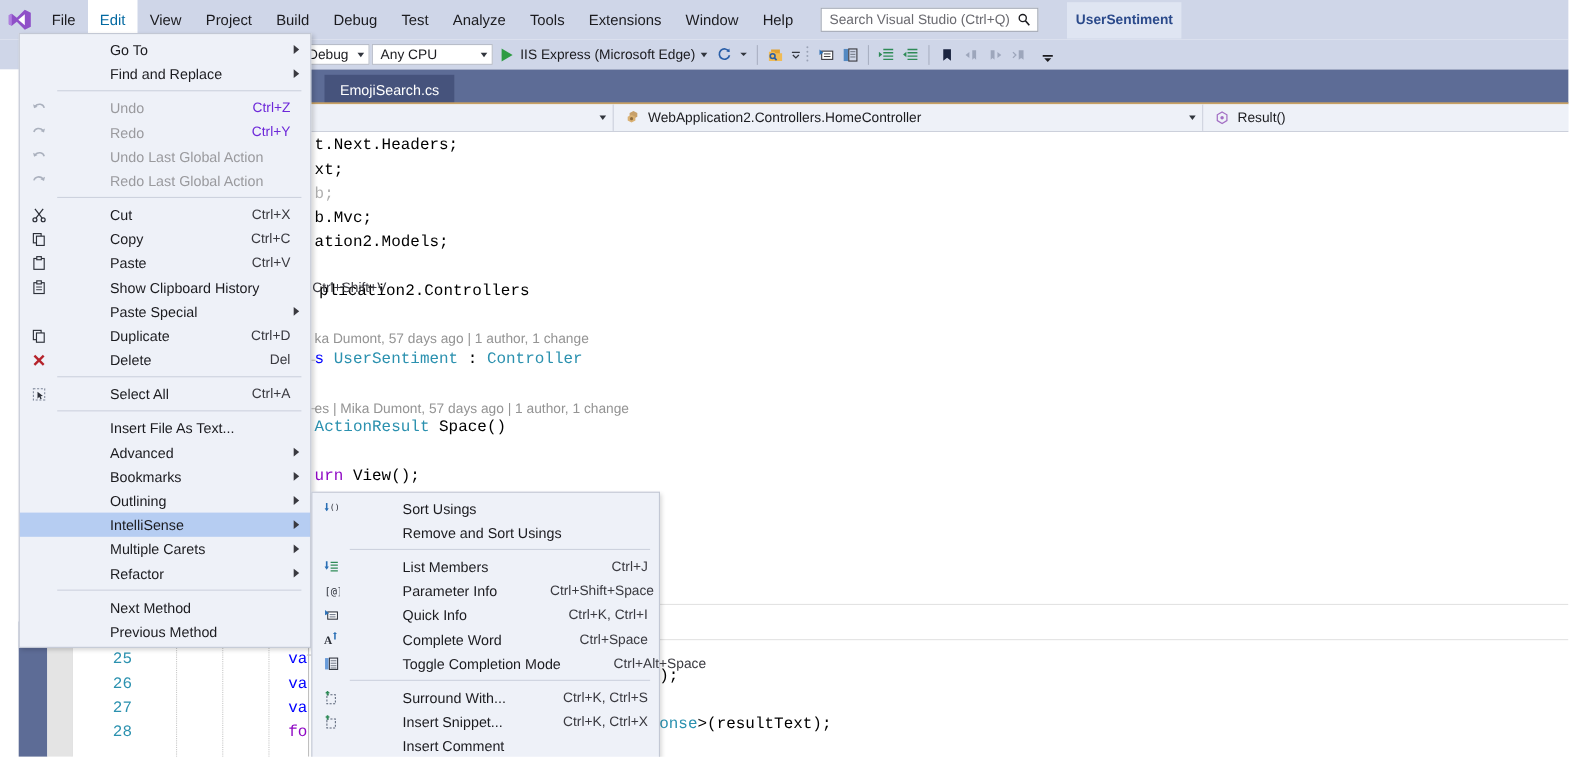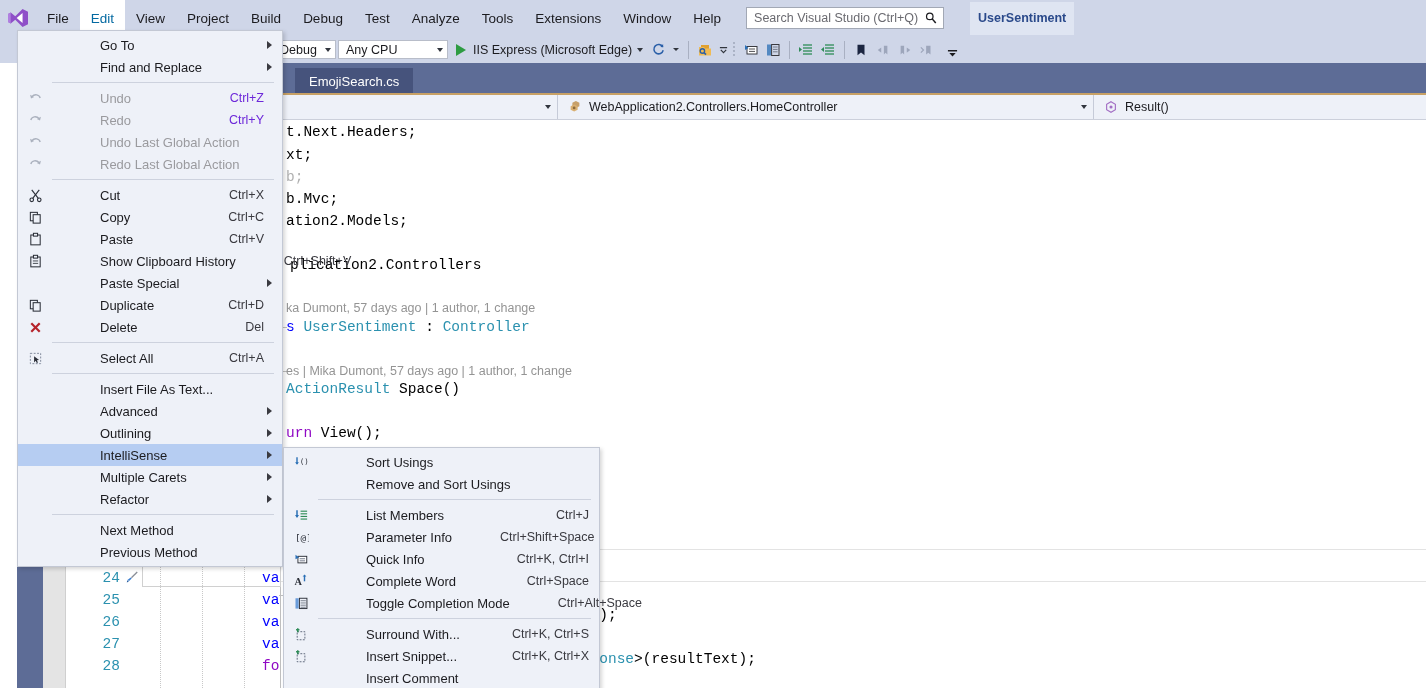--- a/index.html
+++ b/index.html
@@ -594,20 +594,25 @@
     <span class="mico"></span>
     <span class="mlabel">Insert File As Text...</span>
   </div>
   <div class="mrow">
     <span class="mico"></span>
     <span class="mlabel">Advanced</span>
     <span class="arrow"></span>
   </div>
   <div class="mrow">
     <span class="mico"></span>
+    <span class="mlabel">Bookmarks</span>
+    <span class="arrow"></span>
+  </div>
+  <div class="mrow">
+    <span class="mico"></span>
     <span class="mlabel">Outlining</span>
     <span class="arrow"></span>
   </div>
   <div class="mrow sel">
     <span class="mico"></span>
     <span class="mlabel">IntelliSense</span>
     <span class="arrow"></span>
   </div>
   <div class="mrow">
     <span class="mico"></span>

